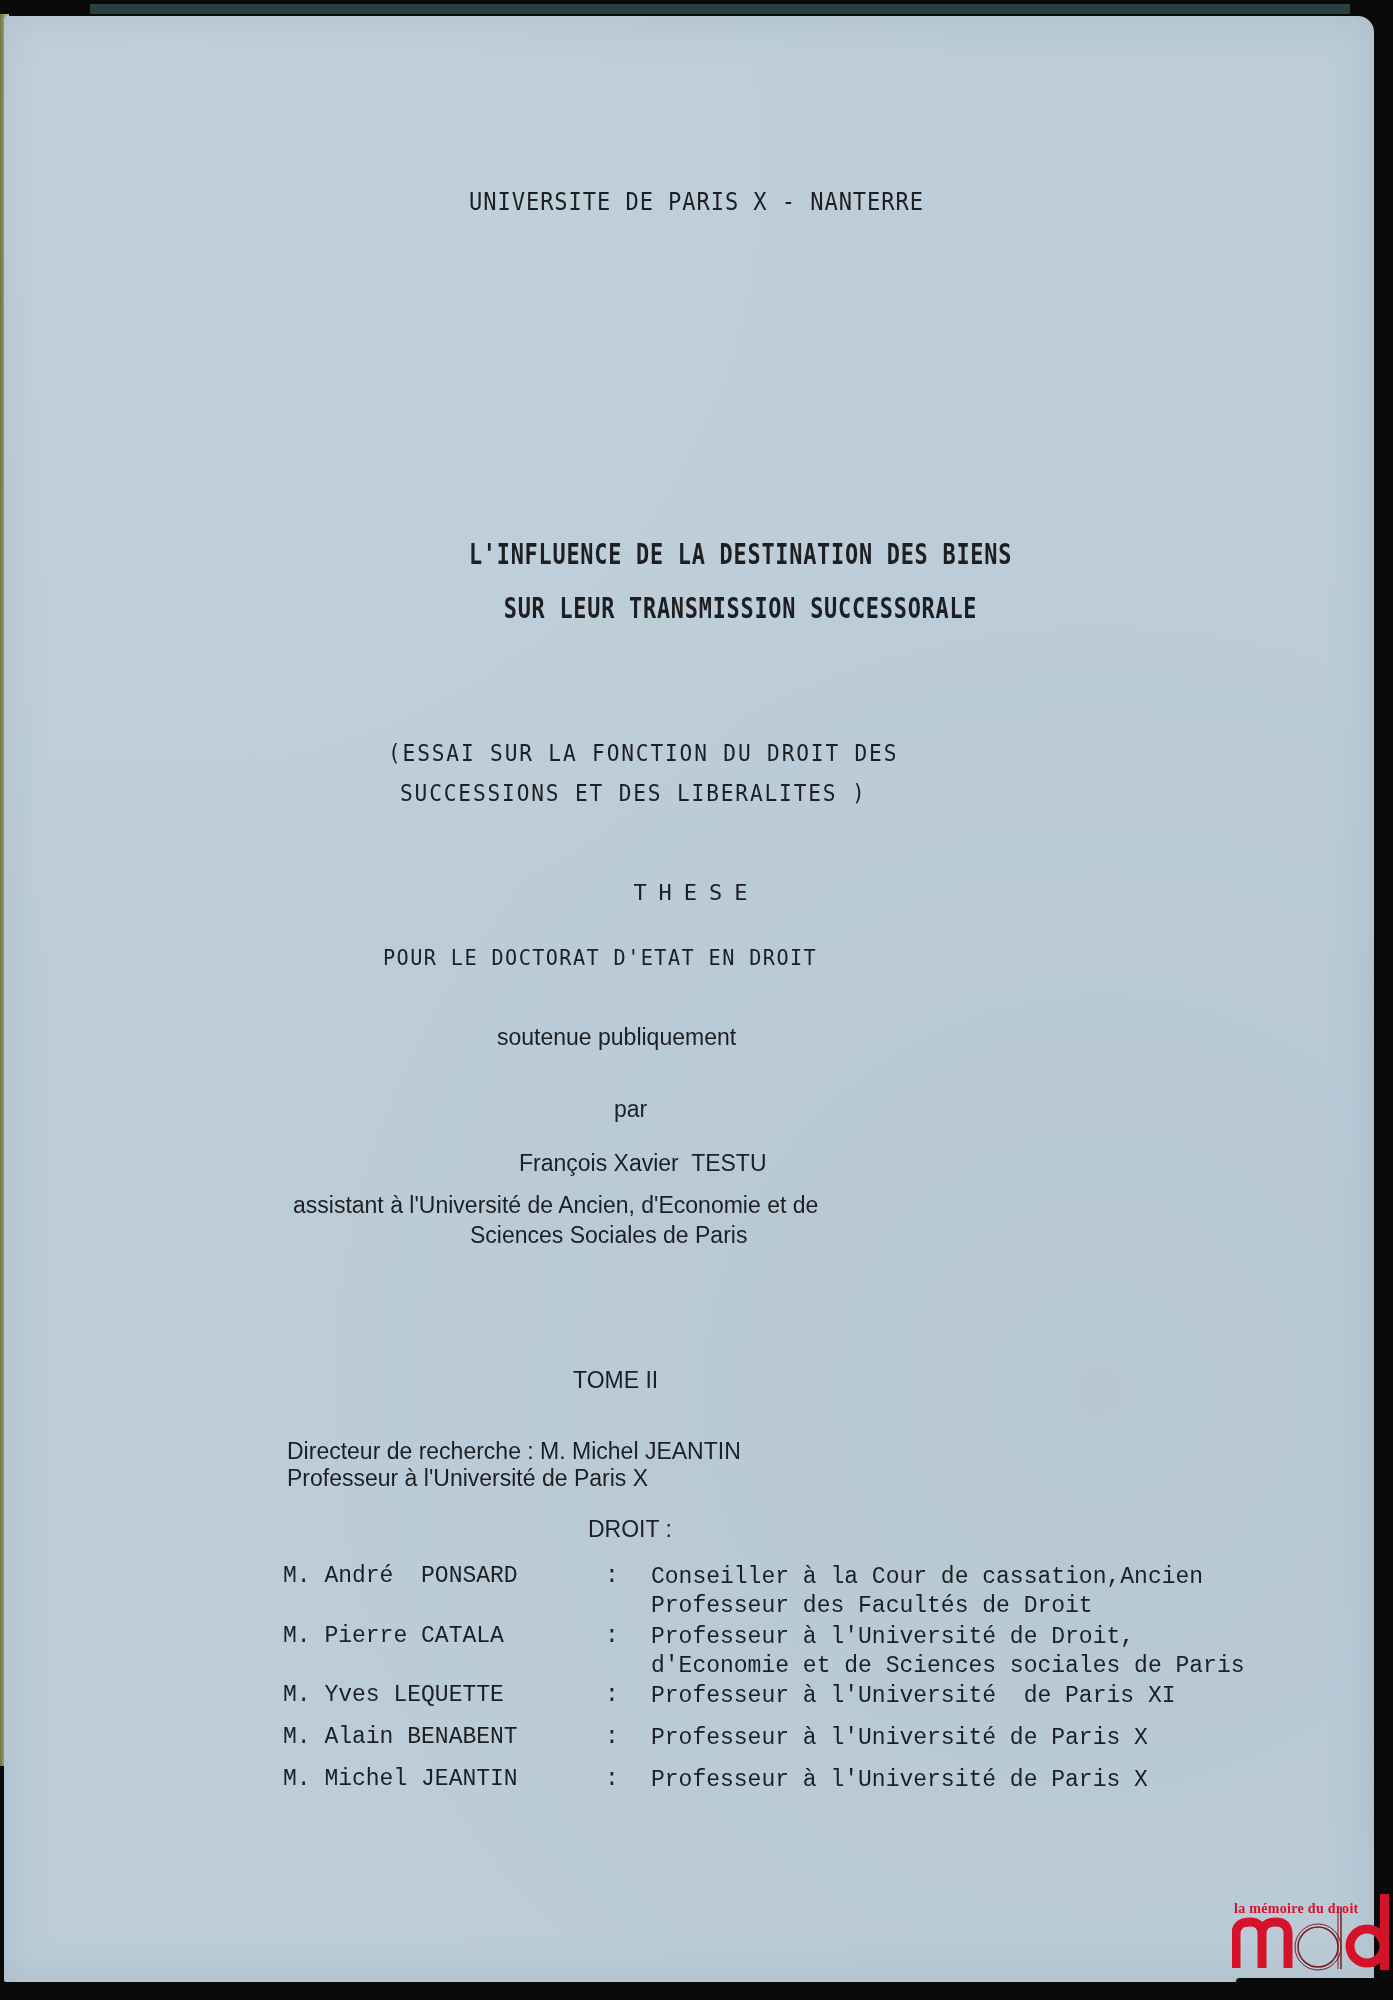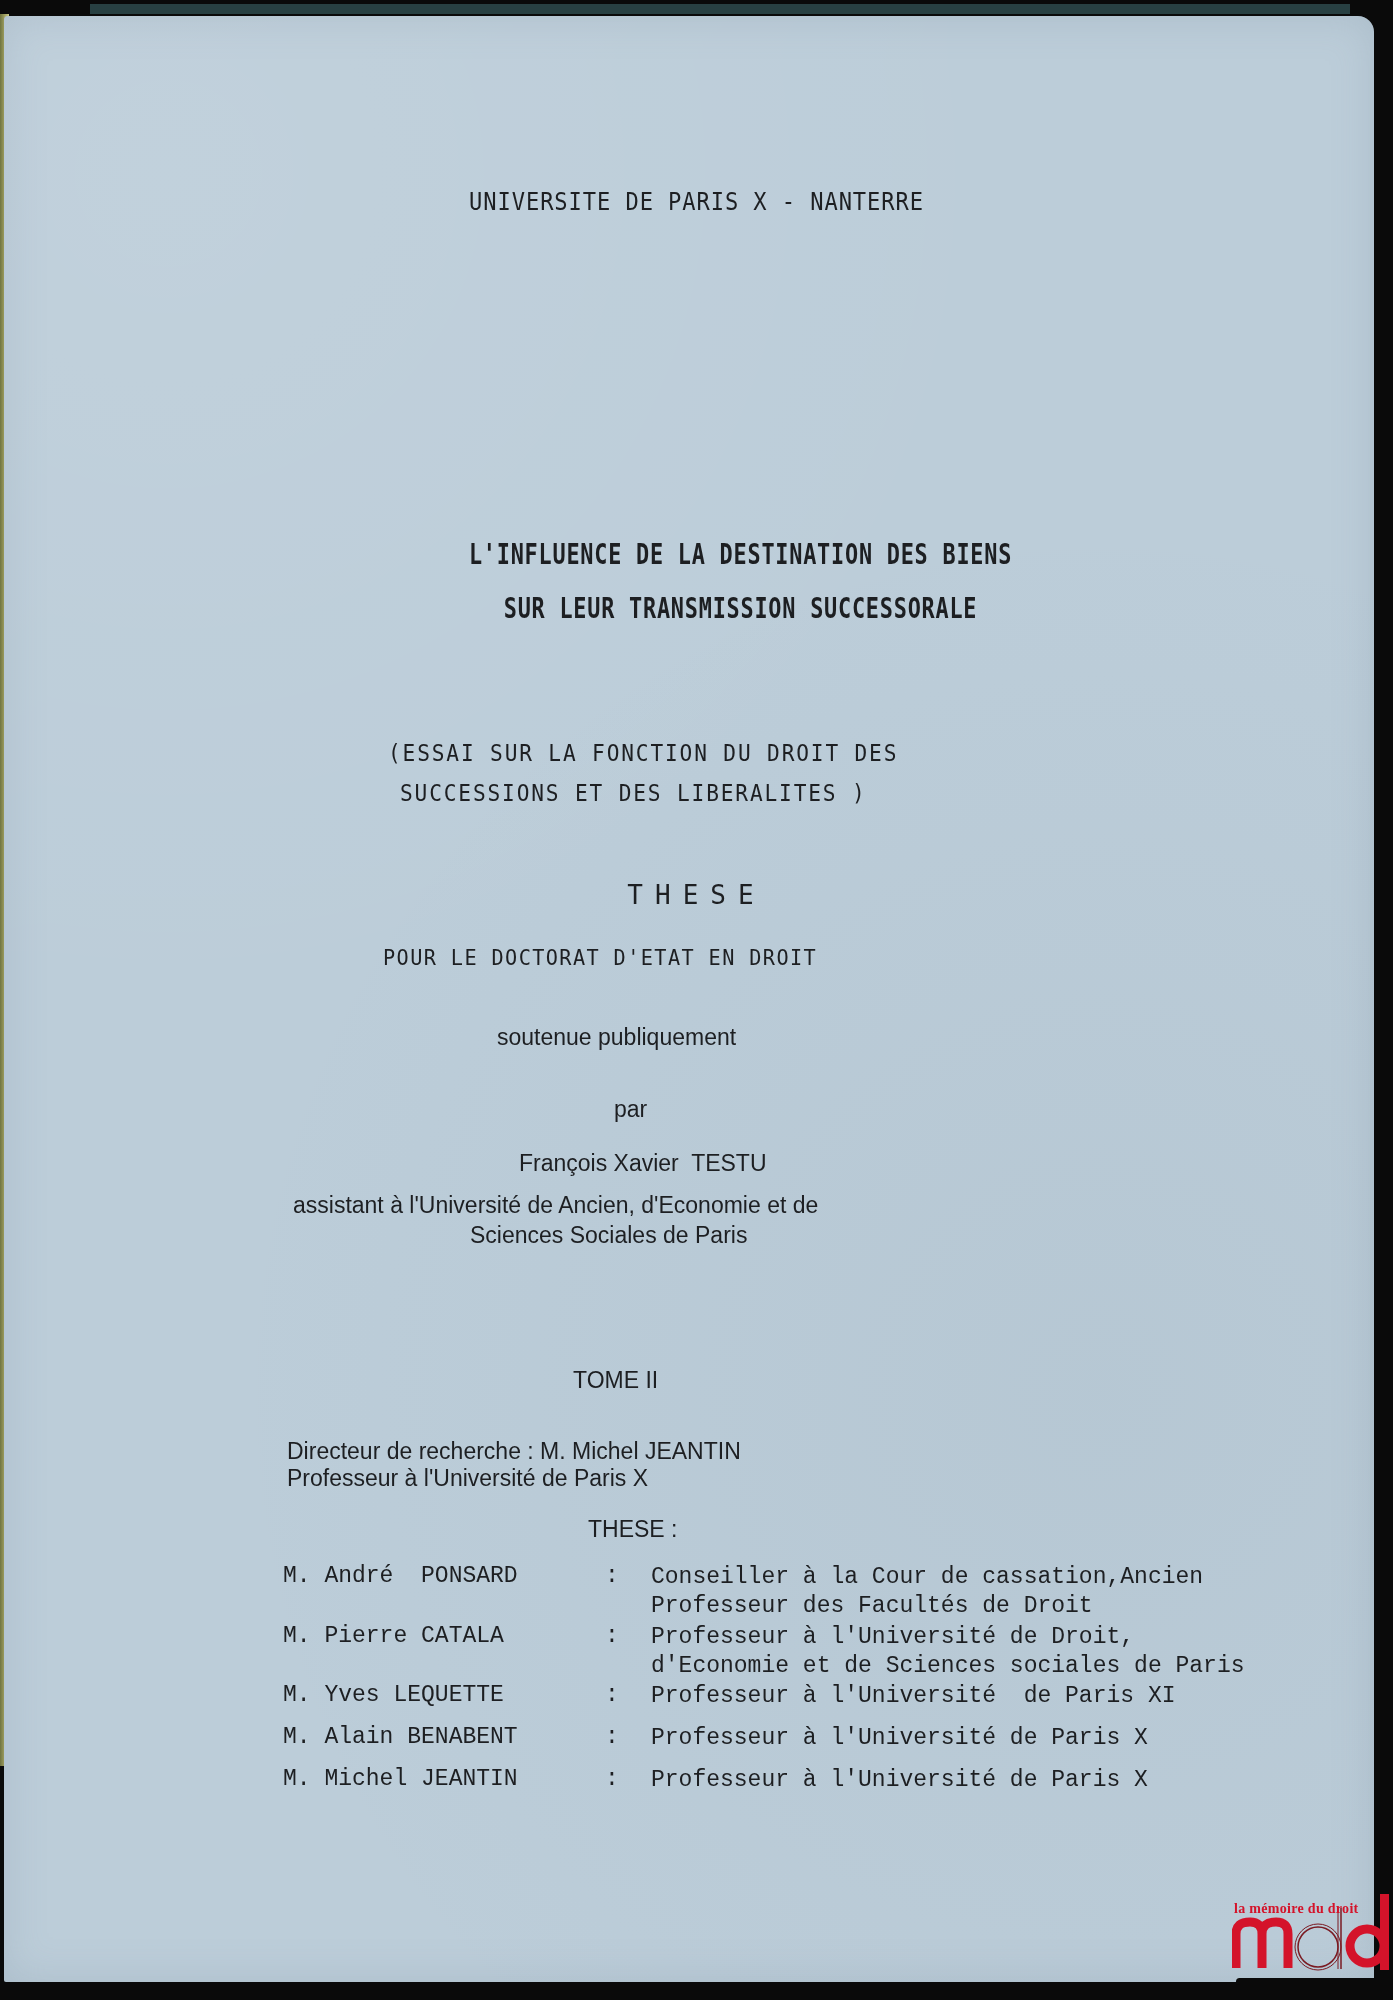--- a/index.html
+++ b/index.html
@@ -31,21 +31,21 @@
   .line { position:absolute; color:#1d1f22; white-space:pre; }
   .center { left:0; width:1393px; text-align:center; }
 
   .univ { top:188px; font-family:"DejaVu Sans Mono", monospace; font-size:24px; letter-spacing:1px; transform:scaleX(.92); transform-origin:center; }
   .title { font-family:"DejaVu Sans Mono", monospace; font-size:28px; font-weight:bold; transform:scaleX(.78); transform-origin:center; letter-spacing:1px; }
   .title1 { top:538px; left:44px; }
   .title2 { top:592px; left:44px; }
   .sub { font-family:"DejaVu Sans Mono", monospace; font-size:23px; letter-spacing:2px; transform:scaleX(.92); }
   .sub1 { top:740px; left:388px; }
   .sub2 { top:780px; left:400px; }
-  .these { top:880px; left:0; width:1393px; text-align:center; font-family:"DejaVu Sans Mono", monospace; font-size:26px; letter-spacing:12px; }
+  .these { top:880px; left:0; width:1393px; text-align:center; font-family:"DejaVu Sans Mono", monospace; font-size:22px; letter-spacing:12px; }
   .doctorat { top:945px; left:383px; font-family:"DejaVu Sans Mono", monospace; font-size:22px; letter-spacing:1.5px; transform:scaleX(.92); transform-origin:left; }
 
   .typed { font-family:Liberation Sans, sans-serif; font-size:23px; }
   .soutenue { top:1024px; left:497px; }
   .par { top:1096px; left:614px; }
   .author { top:1150px; left:476px;margin-left:43px; }
   .assist1 { top:1192px; left:293px; }
   .assist2 { top:1222px; left:470px; }
   .tome { top:1367px; left:573px; }
   .dir1 { top:1438px; left:287px; }
@@ -83,21 +83,21 @@
 <div class="line typed par">par</div>
 <div class="line typed author">François Xavier  TESTU</div>
 <div class="line typed assist1">assistant à l'Université de Ancien, d'Economie et de</div>
 <div class="line typed assist2">Sciences Sociales de Paris</div>
 
 <div class="line typed tome">TOME II</div>
 
 <div class="line typed dir1">Directeur de recherche : M. Michel JEANTIN</div>
 <div class="line typed dir2">Professeur à l'Université de Paris X</div>
 
-<div class="line typed jury">THESE :</div>
+<div class="line typed jury">DROIT :</div>
 
 <div class="jury-row" style="top:1563px;">
   <span class="jury-name">M. André  PONSARD</span>
   <span class="jury-colon">:</span>
   <span class="jury-role">Conseiller à la Cour de cassation,Ancien
 Professeur des Facultés de Droit</span>
 </div>
 <div class="jury-row" style="top:1623px;">
   <span class="jury-name">M. Pierre CATALA</span>
   <span class="jury-colon">:</span>

